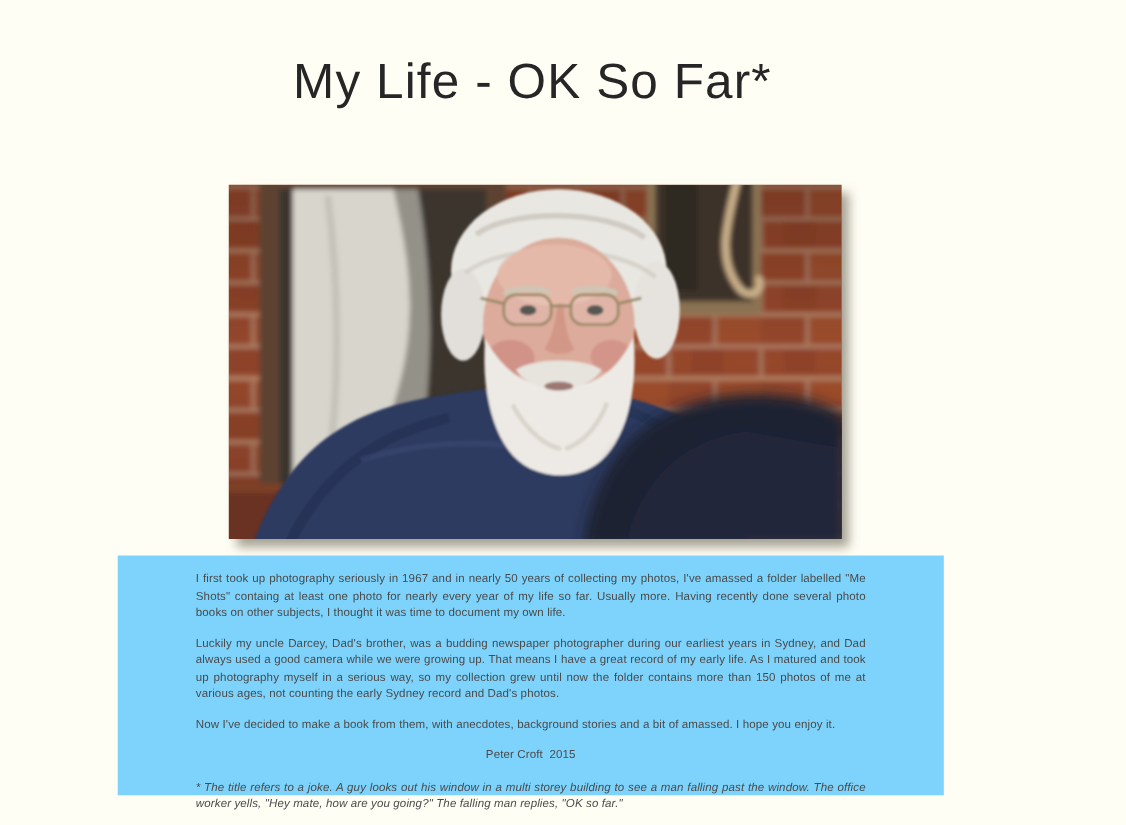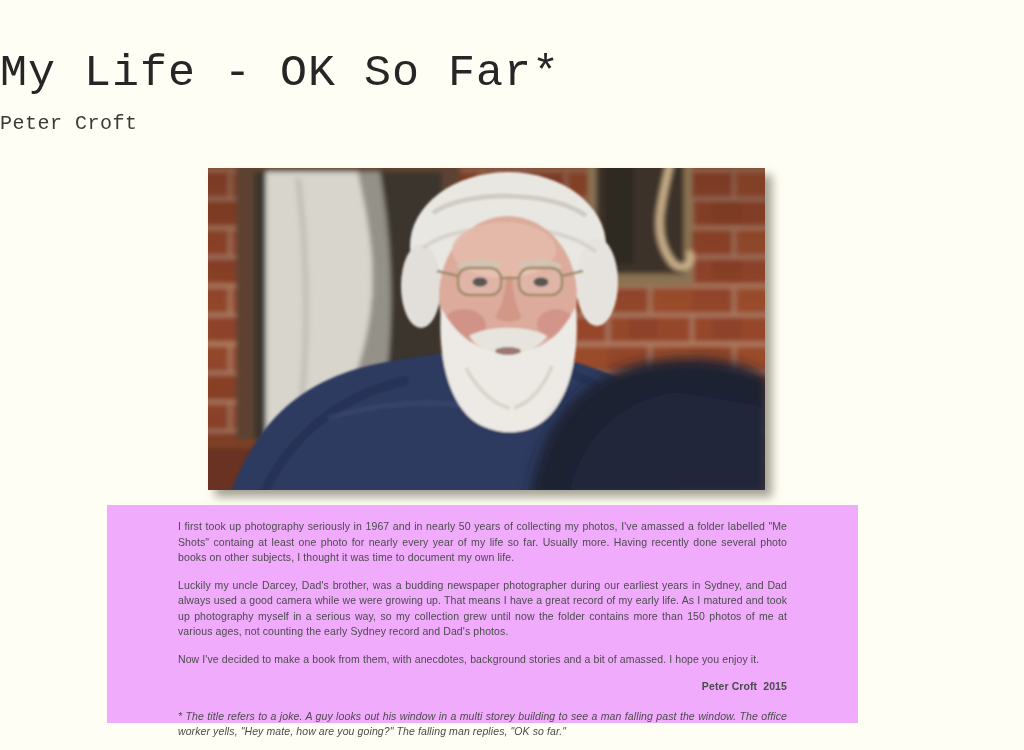--- a/index.html
+++ b/index.html
@@ -15,22 +15,21 @@
     position: relative;
     width: 1024px;
     height: 750px;
     background: #FFFEF4;
   }
   .header {
     position: absolute;
     left: 0;
     top: 50px;
     width: 968px;
-    text-align: left;
-    font-family: Liberation Mono, monospace;
+    text-align: center;
   }
   .title {
     font-size: 45px;
     font-weight: 300;
     letter-spacing: 1px;
     color: #262626;
     line-height: 1.05;
   }
   .author {
     margin-top: 15px;
@@ -49,50 +48,48 @@
     overflow: hidden;
     background: #8e4530;
   }
   .photo-frame svg { display: block; width: 100%; height: 100%; }
   .intro-box {
     position: absolute;
     left: 107px;
     top: 505px;
     width: 751px;
     height: 218px;
-    background: #f0abfc;
+    background: #7dd3fc;
     box-sizing: border-box;
     padding: 14px 71px 0 71px;
   }
   .intro-box p {
     margin: 0 0 12px 0;
     font-size: 10.5px;
     line-height: 15.5px;
     letter-spacing: 0.1px;
     color: #4b4b4b;
     text-align: justify;
   }
   .intro-box p.signature {
     white-space: pre-wrap;
-    text-align: right;
-    font-weight: bold;
+    text-align: center;
   }
   .intro-box p.footnote {
     margin-top: 14px;
     font-style: italic;
   }
 </style>
 </head>
 <body>
 
 <div class="page">
 
   <div class="header">
     <div class="title">My Life - OK So Far*</div>
-    <div class="author">Peter Croft</div>
   </div>
 
   <div class="photo-frame">
     <svg viewBox="0 0 557 322" preserveAspectRatio="none">
       <defs>
         <filter id="blurBg" x="-10%" y="-10%" width="120%" height="120%">
             <feGaussianBlur stdDeviation="2.5"></feGaussianBlur>
           </filter>
         <filter id="blurSoft" x="-10%" y="-10%" width="120%" height="120%">
             <feGaussianBlur stdDeviation="1.1"></feGaussianBlur>

